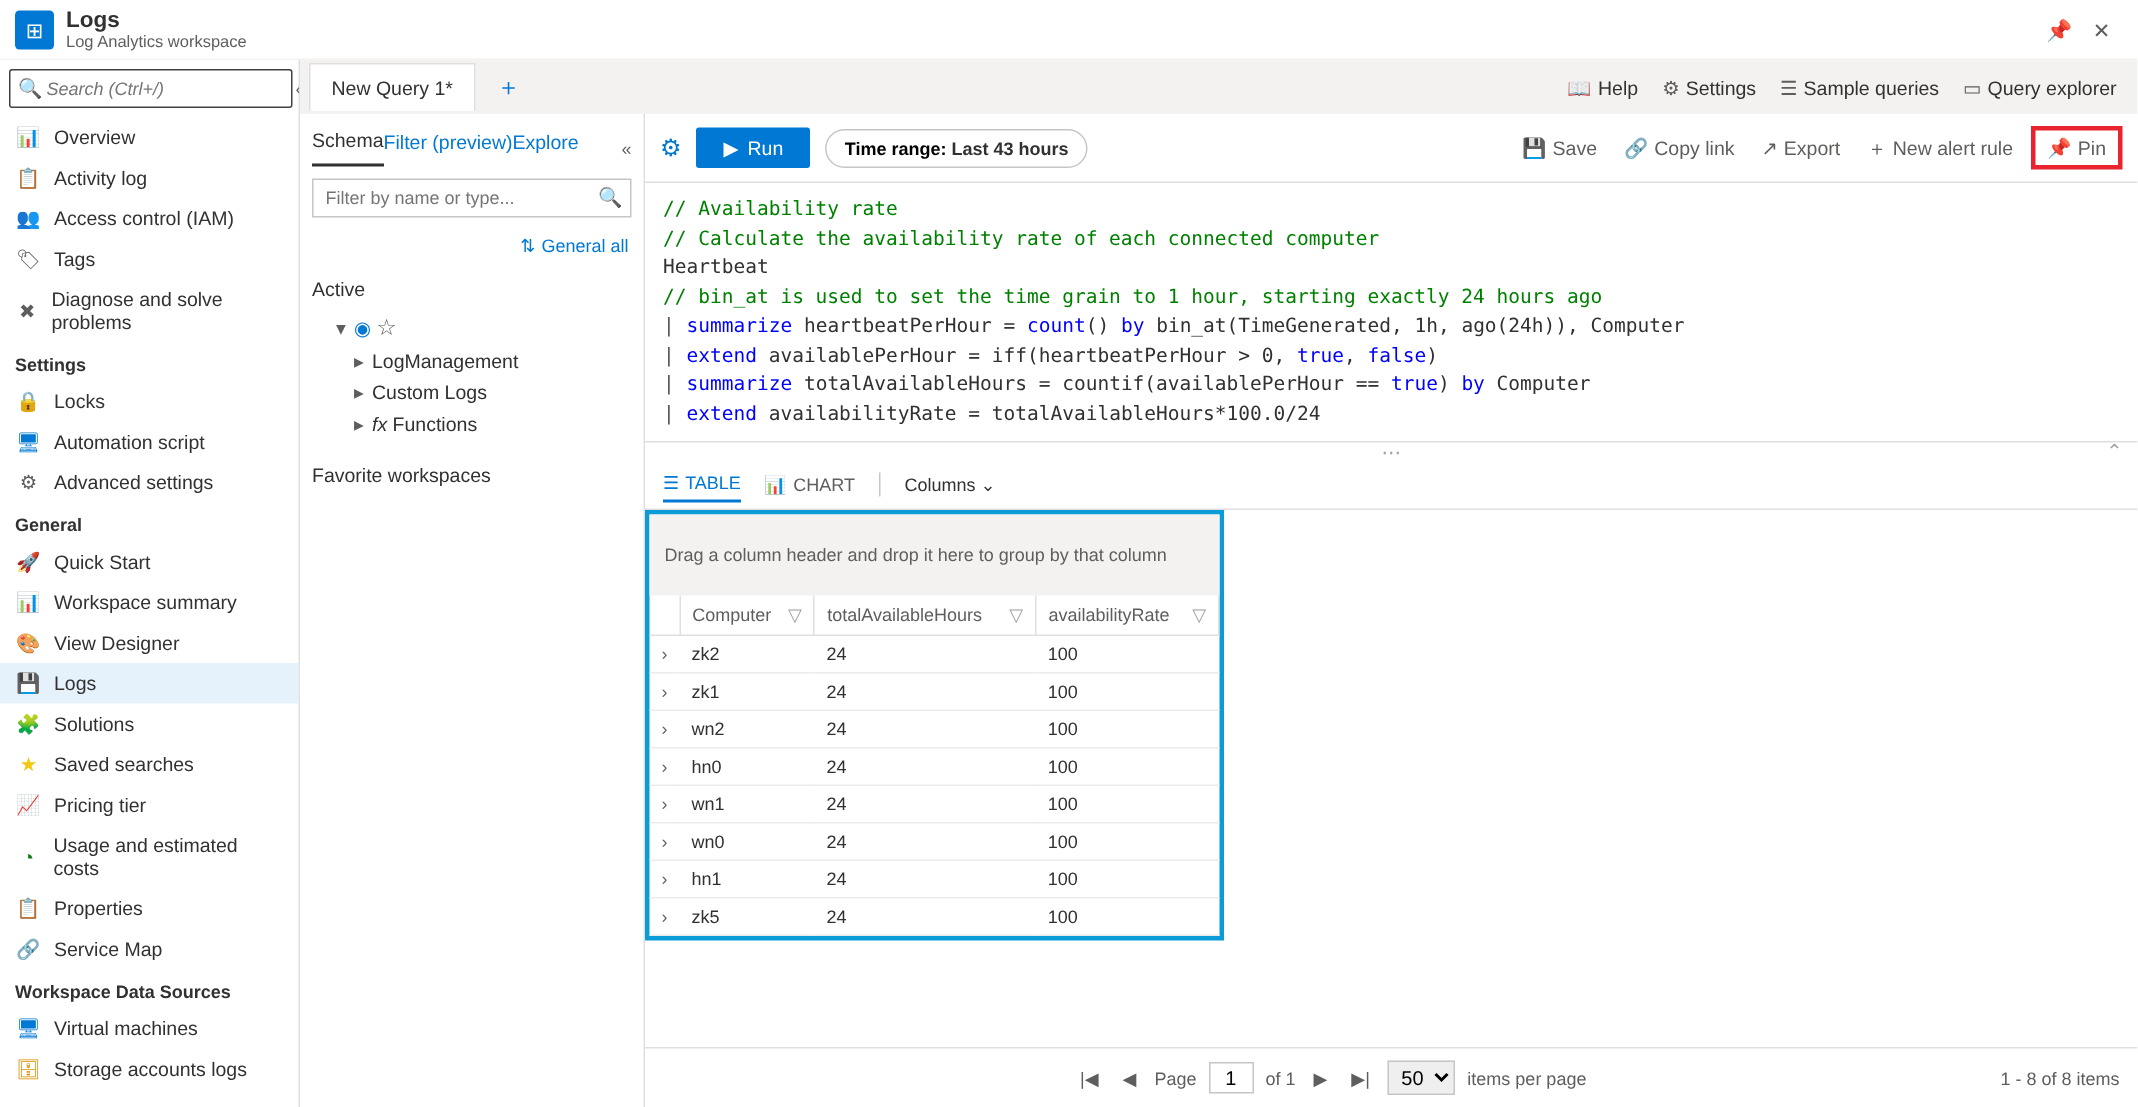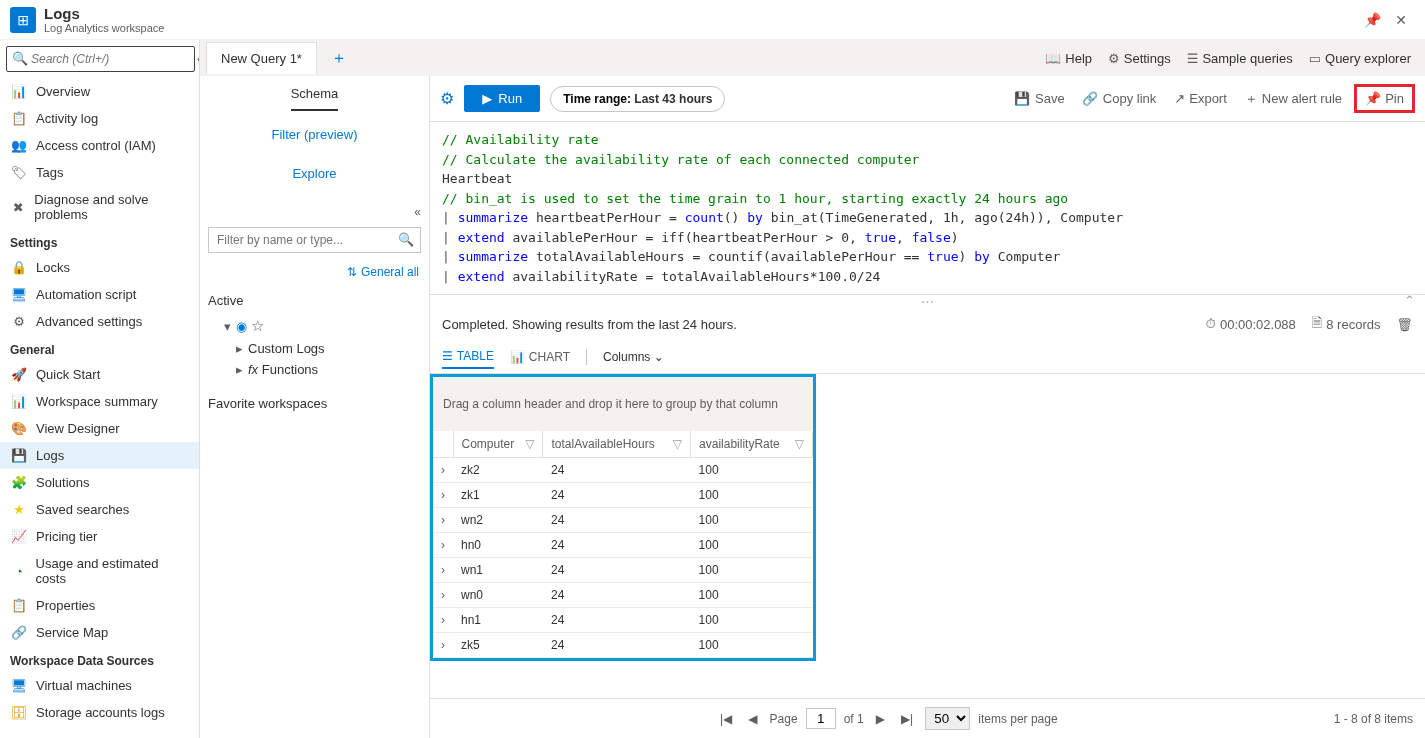--- a/index.html
+++ b/index.html
@@ -31,21 +31,21 @@
 .tab-bar { display: flex; align-items: center; background: #f3f2f1; padding: 0 6px; height: 36px; gap: 4px; }
 .tab { background: #fff; padding: 8px 14px; border-top: 1px solid #e1dfdd; border-left: 1px solid #e1dfdd; border-right: 1px solid #e1dfdd; font-size: 13px; cursor: pointer; }
 .add-tab { padding: 6px 10px; color: #0078d4; font-size: 16px; cursor: pointer; }
 .tab-bar .spacer { flex: 1; }
 .tab-bar .tb-link { display: inline-flex; align-items: center; gap: 4px; color: #323130; font-size: 13px; cursor: pointer; padding: 0 8px; }
 .tb-link .ic { color: #605e5c; }
 
 .work-row { display: flex; flex: 1; min-height: 0; }
 
 .schema-panel { width: 230px; border-right: 1px solid #e1dfdd; display: flex; flex-direction: column; }
-.schema-tabs { display: flex; gap: 16px; padding: 10px 8px 0; align-items: center; font-size: 13px; flex-direction: column; }
+.schema-tabs { display: flex; gap: 0; padding: 10px 8px 0; align-items: center; font-size: 13px; }
 .schema-tabs .st { color: #0078d4; cursor: pointer; padding-bottom: 8px; }
 .schema-tabs .st.active { color: #323130; border-bottom: 2px solid #323130; }
 .schema-tabs .chev { color: #605e5c; font-size: 12px; cursor: pointer; margin-left: auto; }
 .filter-box { margin: 8px; }
 .filter-box .fb-rel { position: relative; }
 .filter-box input { width: 100%; border: 1px solid #c8c6c4; padding: 5px 24px 5px 8px; font-size: 12px; color: #605e5c; }
 .filter-box .mag2 { position: absolute; right: 6px; top: 5px; color: #a19f9d; }
 .collapse-all { text-align: right; padding: 4px 10px; color: #0078d4; font-size: 12px; cursor: pointer; }
 .collapse-all .ic { margin-right: 4px; }
 .tree { padding: 4px 8px; font-size: 13px; }
@@ -259,20 +259,21 @@
         <div class="collapse-all"><span class="ic">⇅</span><span>General all</span></div>
         <div class="tree">
           <div class="th">
             <span>Active</span>
           </div>
           <div class="node">
             <span class="caret">▾</span><span class="ic-blue">◉</span>
             <span class="star">☆</span>
           </div>
           <div id="tree-nodes">
+              <div class="node" style="padding-left: 28px;"><span class="caret">▸</span>LogManagement</div>
               <div class="node" style="padding-left: 28px;"><span class="caret">▸</span>Custom Logs</div>
               <div class="node" style="padding-left: 28px;"><span class="caret">▸</span><i>fx</i> Functions</div>
             </div>
           <div class="th" style="margin-top:10px;">Favorite workspaces</div>
         </div>
       </div>
 
       <div class="editor-area">
 
         <div class="toolbar">
@@ -305,33 +306,20 @@
               </span>
             </div>
         </div>
 
         <div class="code-block" id="code-block"><div><span class="c-cmt">// Availability rate</span></div><div><span class="c-cmt">// Calculate the availability rate of each connected computer</span></div><div>Heartbeat</div><div><span class="c-cmt">// bin_at is used to set the time grain to 1 hour, starting exactly 24 hours ago</span></div><div><span class="c-op">| </span><span class="c-kw">summarize</span> heartbeatPerHour = <span class="c-kw">count</span>() <span class="c-kw">by</span> bin_at(TimeGenerated, 1h, ago(24h)), Computer</div><div><span class="c-op">| </span><span class="c-kw">extend</span> availablePerHour = iff(heartbeatPerHour &gt; 0, <span class="c-kw">true</span>, <span class="c-kw">false</span>)</div><div><span class="c-op">| </span><span class="c-kw">summarize</span> totalAvailableHours = countif(availablePerHour == <span class="c-kw">true</span>) <span class="c-kw">by</span> Computer</div><div><span class="c-op">| </span><span class="c-kw">extend</span> availabilityRate = totalAvailableHours*100.0/24</div></div>
 
         <div class="resize-handle">⋯
           <span class="upbtn">⌃</span>
         </div>
 
-        <div class="status-row">
-          <span>Completed. Showing results from the last 24 hours.</span>
-          <div class="spacer"></div>
-          <span class="meta">
-              <span>⏱</span>
-              <span>00:00:02.088</span>
-            </span>
-          <span class="meta">
-              <span>🗎</span>
-              <span>8 records</span>
-            </span>
-          <span class="meta">🗑</span>
-        </div>
 
         <div class="view-tabs">
           <div class="vt active">
               <span>☰</span>
               <span>TABLE</span>
             </div>
           <div class="vt">
               <span>📊</span>
               <span>CHART</span>
             </div>

